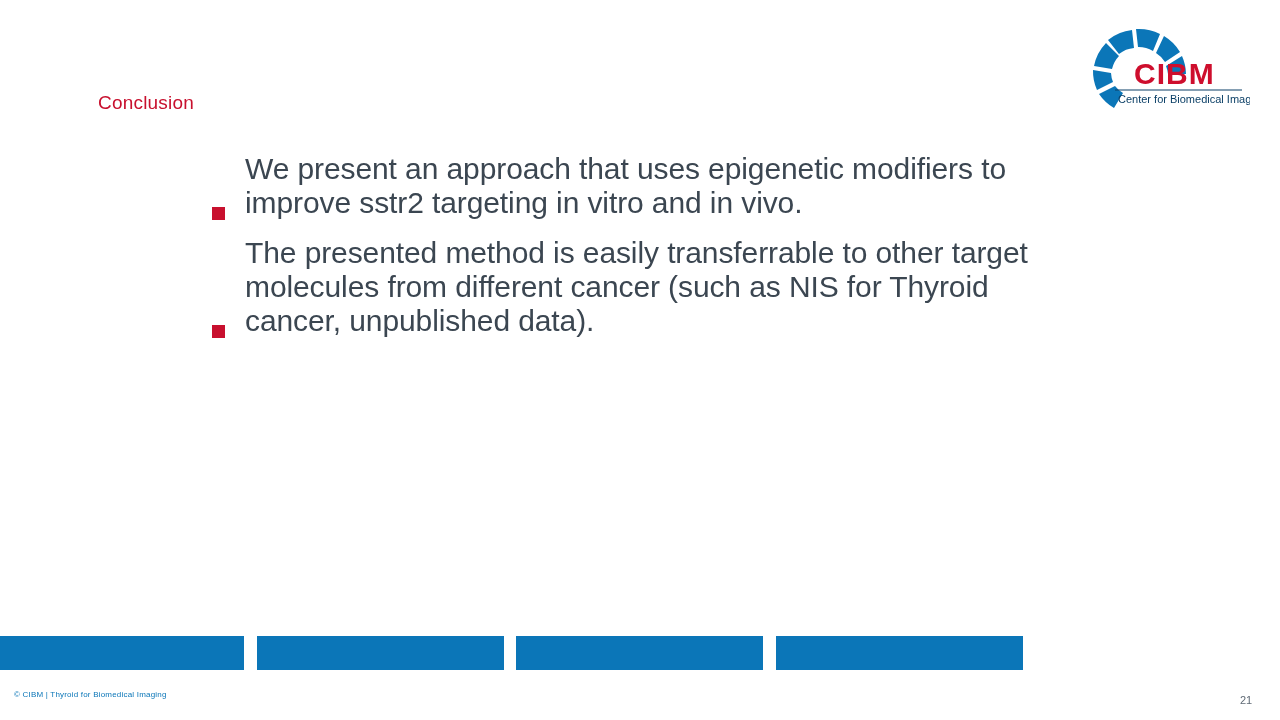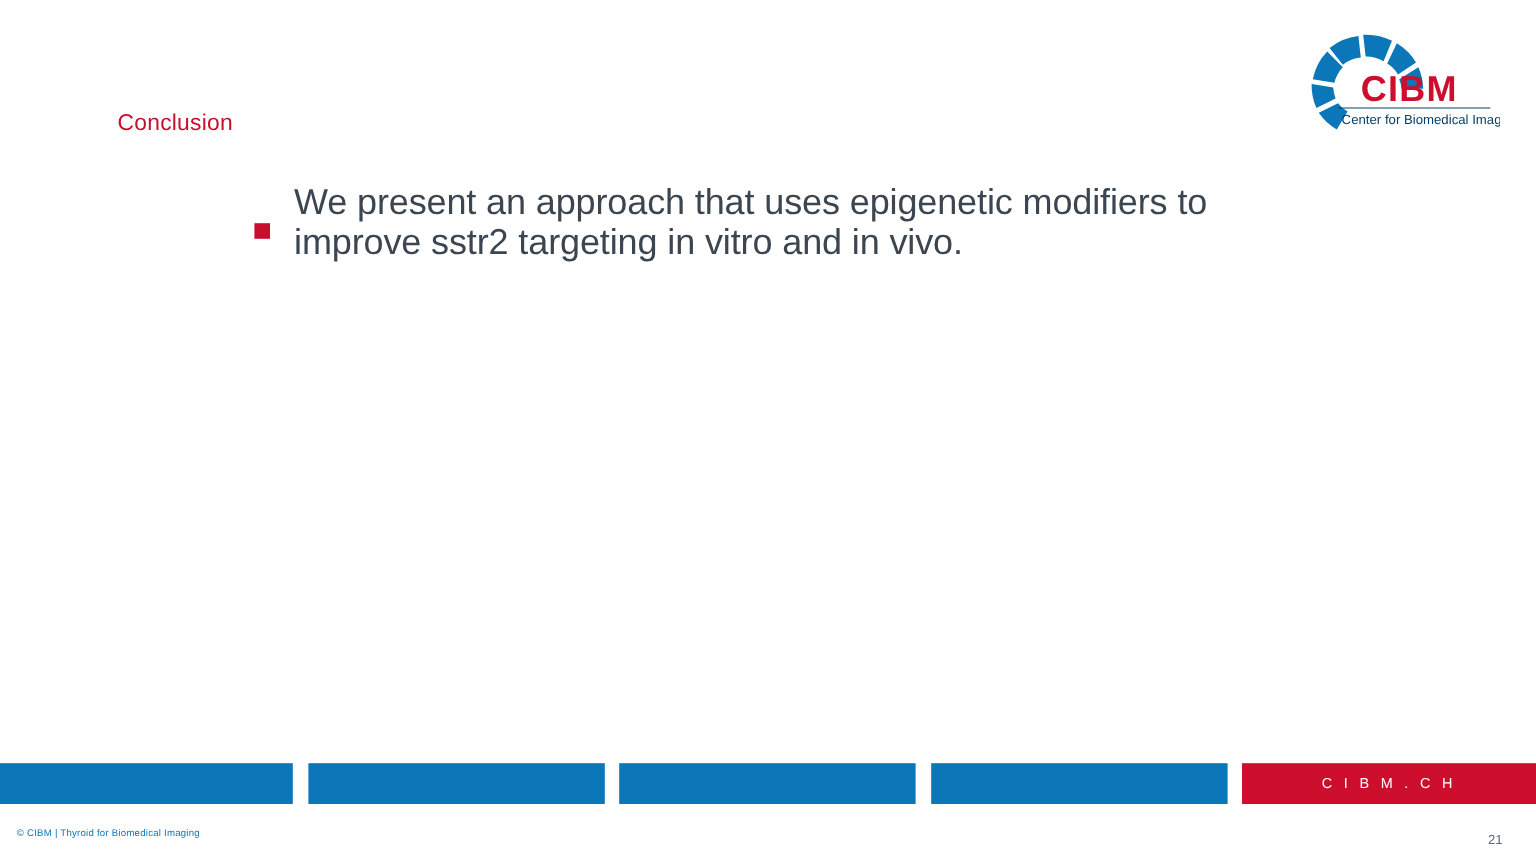--- a/index.html
+++ b/index.html
@@ -48,21 +48,21 @@
   
   .body {
     position: absolute;
     left: 212px;
     top: 152px;
     width: 830px;
   }
   .bullet {
     position: relative;
     display: flex;
-    align-items: center;
+    align-items: flex-end;
     margin-bottom: 16px;
   }
   .bullet-marker {
     width: 13px;
     height: 13px;
     background: #c8102e;
     flex: 0 0 13px;
     margin-top: 13px;
     margin-right: 20px;
   }
@@ -152,28 +152,29 @@
     </svg>
   </div>
 
   <div class="slide-title">Conclusion</div>
 
   <div class="body">
     <div class="bullet">
       <span class="bullet-marker"></span>
       <span class="bullet-text">We present an approach that uses epigenetic modifiers to improve sstr2 targeting in vitro and in vivo.</span>
     </div>
+    <div class="bullet">
+      <span class="bullet-marker"></span>
+      <span class="bullet-text">The presented method is easily transferrable to other target molecules from different cancer (such as NIS for Thyroid cancer, unpublished data).</span>
+    </div>
   </div>
 
   <div class="footer-bars">
     <div class="bar bar-1"></div>
     <div class="bar bar-2"></div>
     <div class="bar bar-3"></div>
     <div class="bar bar-4"></div>
-    <div class="bar bar-5">
-      <span class="bar-5-label">C I B M . C H</span>
-    </div>
   </div>
 
   <div class="copyright">© CIBM | Thyroid for Biomedical Imaging</div>
   <div class="page-number">21</div>
 
 </div>
 
 </body></html>

